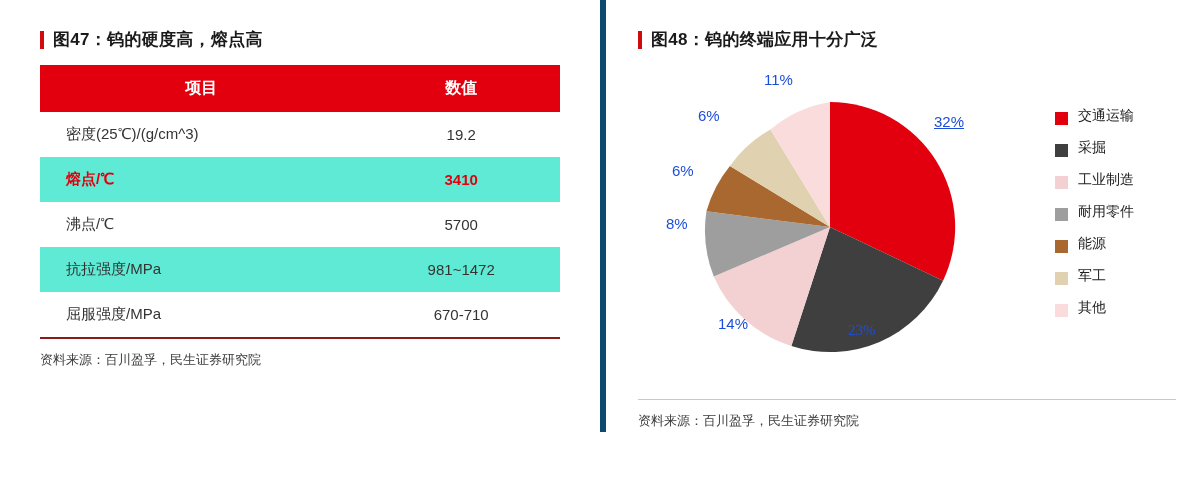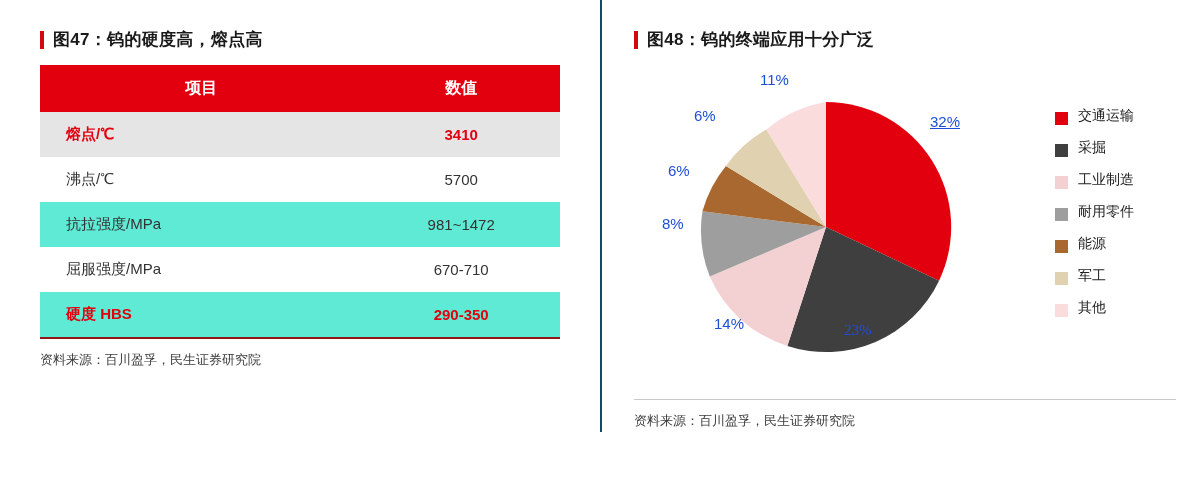--- a/index.html
+++ b/index.html
@@ -24,21 +24,21 @@
     position: relative;
     box-sizing: border-box;
   }
   .panel-left {
     width: 600px;
     padding: 28px 40px 0 40px;
   }
   .panel-right {
     width: 600px;
     padding: 28px 24px 0 32px;
-    border-left: 2px solid #0c4a6e;
+    border-left: 6px solid #0c4a6e;
   }
   .fig-title {
     display: flex;
     align-items: center;
     font-size: 17px;
     font-weight: bold;
     color: #1a1a1a;
     margin-bottom: 14px;
     letter-spacing: 0.3px;
   }
@@ -72,21 +72,21 @@
   }
   table.spec td.c-item {
     text-align: left;
     padding-left: 26px;
   }
   table.spec td.c-val {
     text-align: center;
   }
   tr.row-white td { background: #ffffff; }
   tr.row-grey  td { background: #5eead4; }
-  tr.row-lgrey td { background: #e5e5e5; }
+  tr.row-lgrey td { background: #5eead4; }
   tr.hl td { color: #e2000f; font-weight: bold; }
   .table-bottom-rule {
     border-top: 2px solid #8b1a18;
     margin-top: 0;
   }
   .source {
     font-size: 13px;
     color: #3d3d3d;
     padding-top: 12px;
   }
@@ -143,39 +143,39 @@
     </div>
 
     <table class="spec">
       <thead>
         <tr>
           <th class="col-item">项目</th>
           <th class="col-val">数值</th>
         </tr>
       </thead>
       <tbody>
+        <tr class="row-white">
+          <td class="c-item">密度(25℃)/(g/cm^3)</td>
+          <td class="c-val">19.2</td>
+        </tr>
         <tr class="row-lgrey hl">
           <td class="c-item">熔点/℃</td>
           <td class="c-val">3410</td>
         </tr>
         <tr class="row-white">
           <td class="c-item">沸点/℃</td>
           <td class="c-val">5700</td>
         </tr>
         <tr class="row-grey">
           <td class="c-item">抗拉强度/MPa</td>
           <td class="c-val">981~1472</td>
         </tr>
         <tr class="row-white">
           <td class="c-item">屈服强度/MPa</td>
           <td class="c-val">670-710</td>
-        </tr>
-        <tr class="row-grey hl">
-          <td class="c-item">硬度 HBS</td>
-          <td class="c-val">290-350</td>
         </tr>
       </tbody>
     </table>
     <div class="table-bottom-rule"></div>
     <div class="source">资料来源：百川盈孚，民生证券研究院</div>
   </div>
 
   <div class="panel panel-right">
     <div class="fig-title">
       <span class="title-bar"></span>

